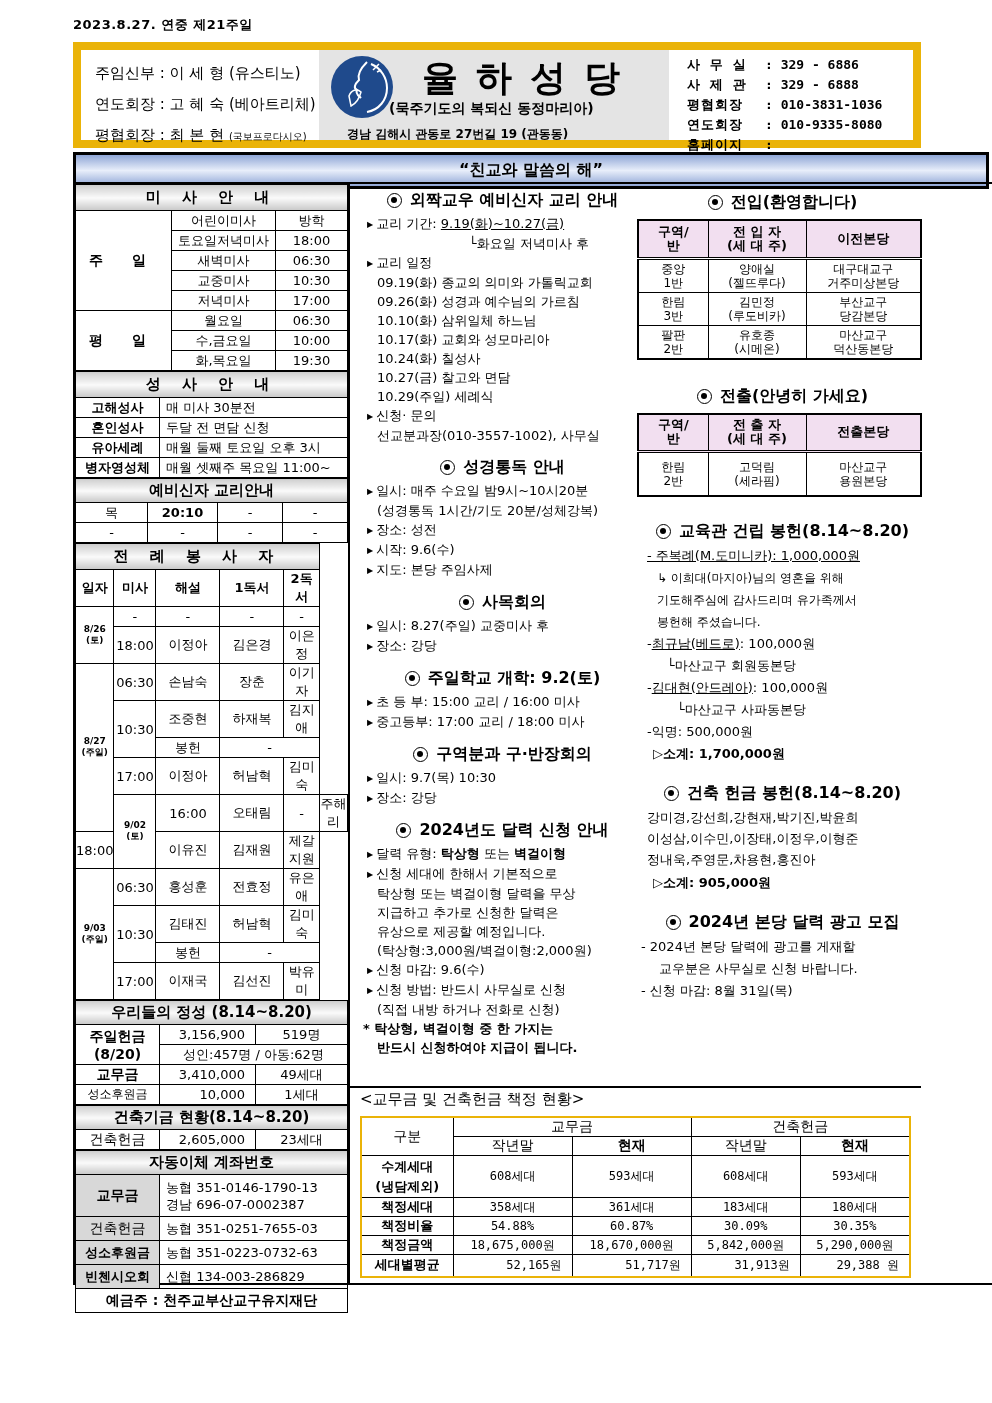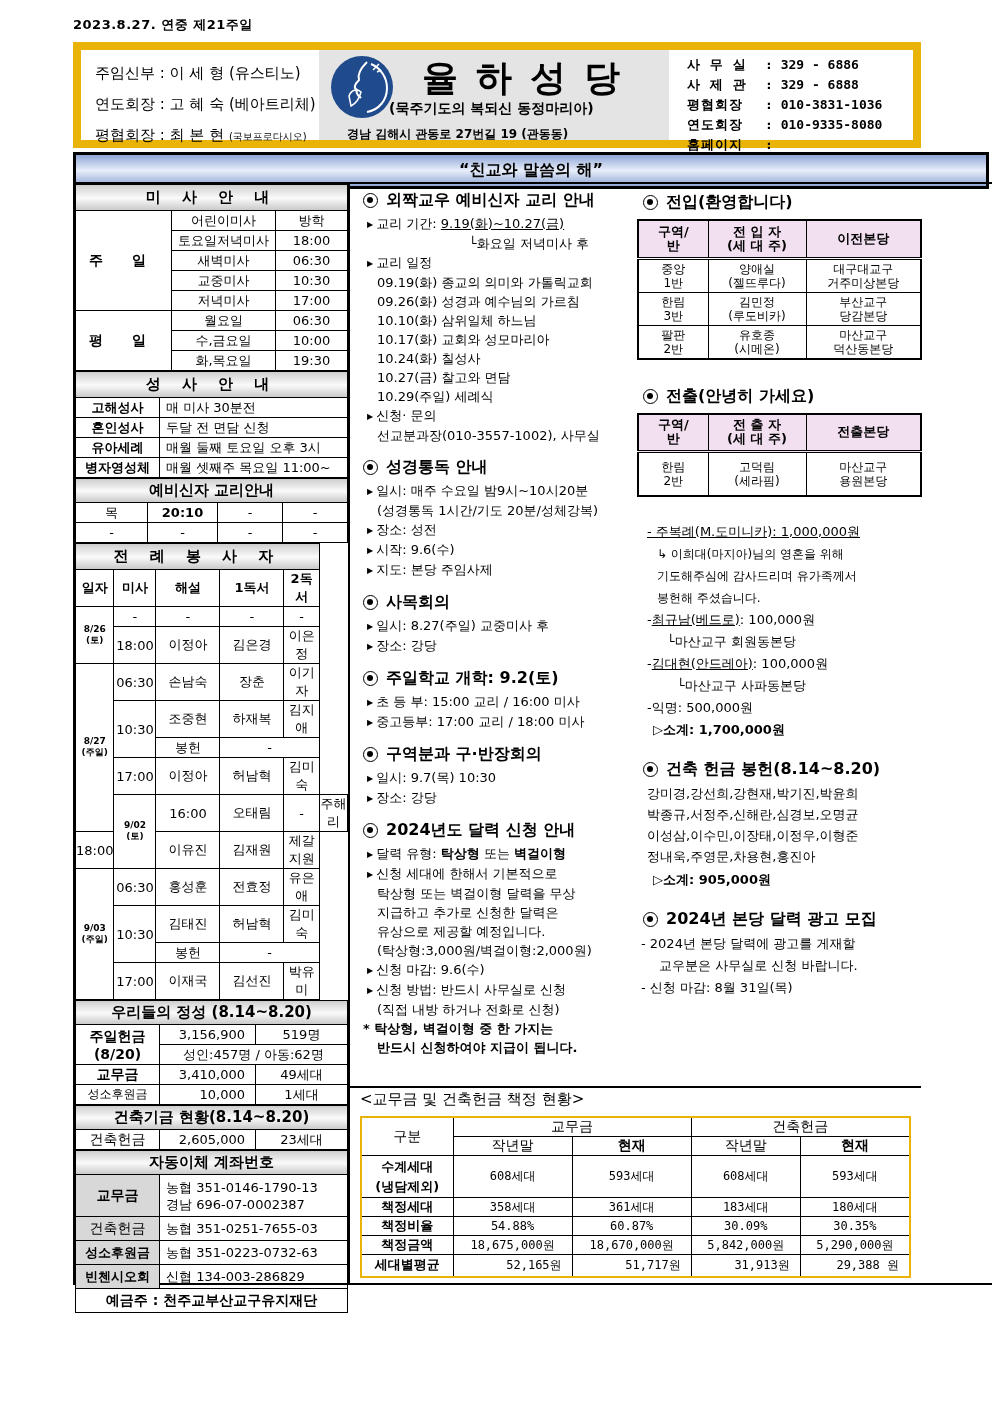--- a/index.html
+++ b/index.html
@@ -34,21 +34,21 @@
   .sec-head { background: linear-gradient(#d0d0d0, #fafafa 50%, #c8c8c8); font-weight: bold; font-size: 15px; height: 26px; letter-spacing: 8px; }
   .sec-head2 { background: linear-gradient(#d0d0d0, #fafafa 50%, #c8c8c8); font-weight: bold; font-size: 15px; height: 24px; }
   .bold { font-weight: bold; }
   .gray { background: #d8d8d8; }
   .tiny { font-size: 9px; font-weight: bold; }
   .lbl { font-weight: bold; font-size: 14px; letter-spacing: 12px; }
   .left-align { text-align: left; padding-left: 6px; }
 
   
   .section { margin-bottom: 12px; }
-  .sec-title { font-size: 16px; font-weight: bold; margin: 6px 0 3px 6px; display: flex; align-items: center; }
+  .sec-title { font-size: 16px; font-weight: bold; margin: 6px 0 3px 6px; display: flex; align-items: center; justify-content: center; }
   .bullet-icon { display: inline-block; width: 15px; height: 15px; border: 1.5px solid #000; border-radius: 50%; position: relative; margin-right: 8px; }
   .bullet-icon::after { content: ""; position: absolute; left: 3px; top: 3px; width: 6px; height: 6px; border-radius: 50%; background: #000; }
   .line { font-size: 13px; line-height: 19px; padding-left: 10px; white-space: nowrap; }
   .line.ind { padding-left: 20px; }
   .tri { font-size: 8px; margin-right: 3px; vertical-align: middle; }
   .u { text-decoration: underline; }
   .b { font-weight: bold; }
 
   .info-table td, .info-table th { font-size: 12px; line-height: 14px; height: auto; padding: 2px 16px; }
   .info-table th { background: #f2dff0; font-weight: bold; font-size: 13px; height: 38px; }
@@ -485,39 +485,42 @@
 2반</td>
             <td style="white-space:pre-line">고덕림
 (세라핌)</td>
             <td style="white-space:pre-line">마산교구
 용원본당</td>
           </tr>
     </tbody>
       </table>
 
     <div style="margin-top:24px">
+      <div class="sec-title">
+          <span class="bullet-icon"></span>
+          <span>교육관 건립 봉헌(8.14~8.20)</span>
+        </div>
       <div class="line u" style="line-height:22px">- 주복례(M.도미니카): 1,000,000원</div>
       <div class="line ind" style="font-size:12px;line-height:22px">↳ 이희대(마지아)님의 영혼을 위해</div>
       <div class="line ind" style="font-size:12px;line-height:22px">기도해주심에 감사드리며 유가족께서</div>
       <div class="line ind" style="font-size:12px;line-height:22px">봉헌해 주셨습니다.</div>
       <div class="line" style="line-height:22px">-<span class="u">최규남(베드로)</span><span>: 100,000원</span></div>
       <div class="line" style="padding-left:30px;line-height:22px">└마산교구 회원동본당</div>
       <div class="line" style="line-height:22px">-<span class="u">김대현(안드레아)</span><span>: 100,000원</span></div>
       <div class="line" style="padding-left:40px;line-height:22px">└마산교구 사파동본당</div>
       <div class="line" style="line-height:22px">-익명: 500,000원</div>
       <div class="line b" style="padding-left:16px;line-height:22px">▷소계: 1,700,000원</div>
     </div>
 
     <div style="margin-top:18px">
       <div class="sec-title">
           <span class="bullet-icon"></span>
           <span>건축 헌금 봉헌(8.14~8.20)</span>
         </div>
       <div class="line" style="line-height:21px">강미경,강선희,강현재,박기진,박윤희</div>
-      <div class="line" style="line-height:21px">박종규,서정주,신해란,심경보,오명균</div>
       <div class="line" style="line-height:21px">이성삼,이수민,이장태,이정우,이형준</div>
       <div class="line" style="line-height:21px">정내욱,주영문,차용현,홍진아</div>
       <div class="line b" style="padding-left:16px;line-height:26px">▷소계: 905,000원</div>
     </div>
 
     <div style="margin-top:16px">
       <div class="sec-title">
           <span class="bullet-icon"></span>
           <span>2024년 본당 달력 광고 모집</span>
         </div>

